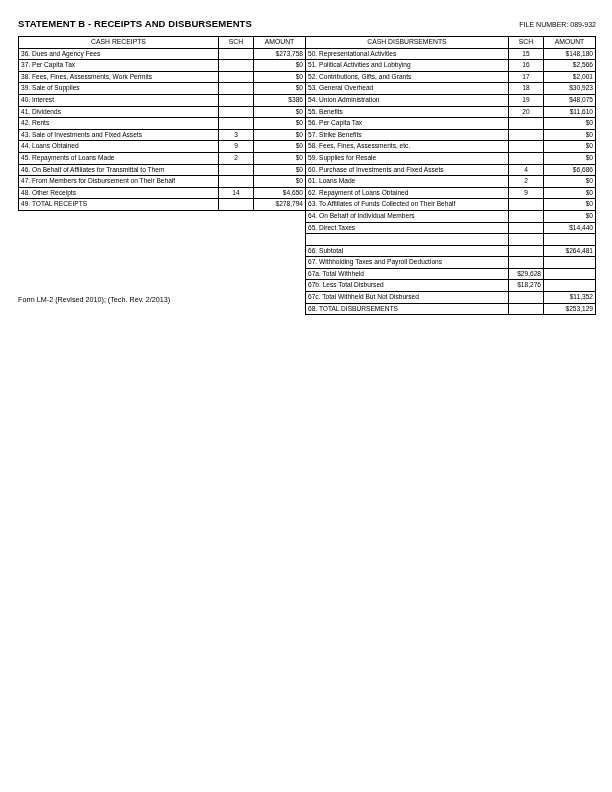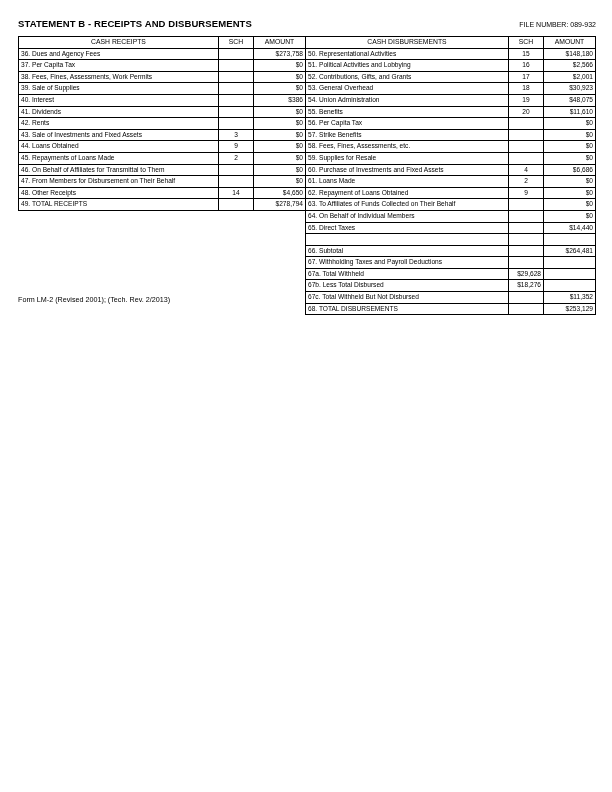--- a/index.html
+++ b/index.html
@@ -288,15 +288,15 @@
           <td style="border: none;"></td>
           <td style="border: none;"></td>
           <td style="border: none;"></td>
           <td class="label">68. TOTAL DISBURSEMENTS</td>
           <td class="sch"></td>
           <td class="amt">$253,129</td>
         </tr>
       </tbody>
   </table>
 
-  <div class="footer-note">Form LM-2 (Revised 2001); (Tech. Rev. 2/2013)</div>
+  <div class="footer-note">Form LM-2 (Revised 2010); (Tech. Rev. 2/2013)</div>
 
 </div>
 
 </body></html>

